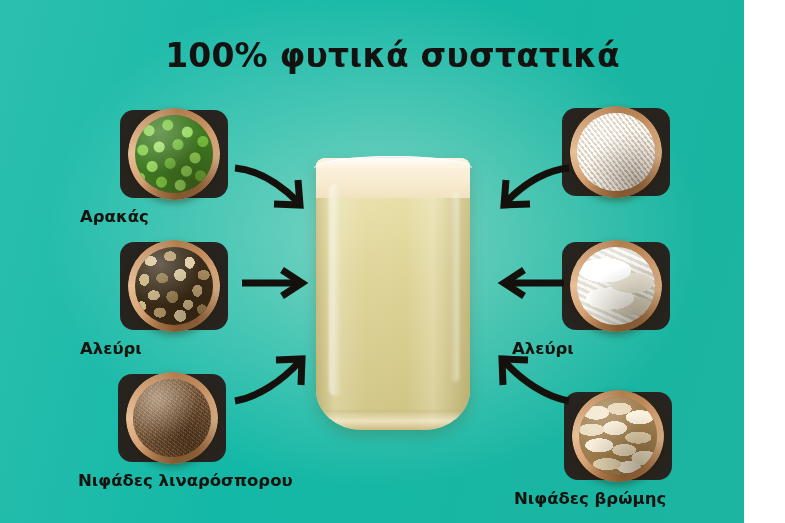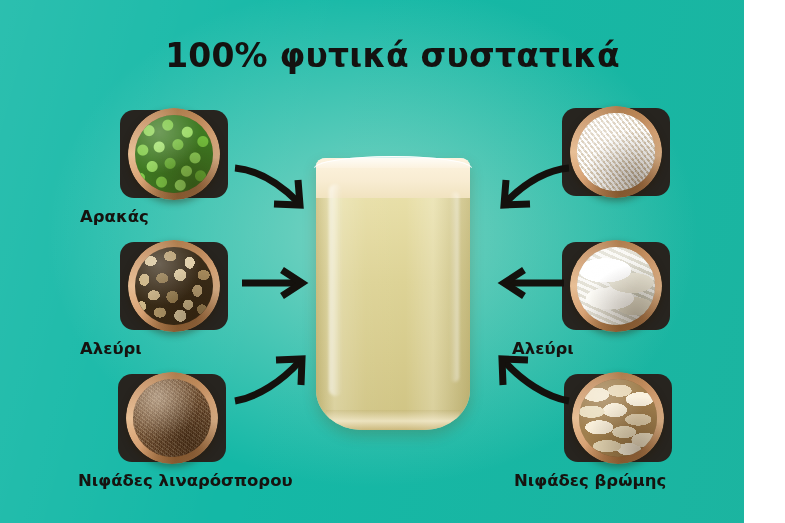--- a/index.html
+++ b/index.html
@@ -360,21 +360,21 @@
         <div class="rim"></div>
         <div class="inner">
             <div class="fill tex-coconut"></div>
           </div>
         <div class="shade"></div>
       </div>
     </div>
     <div class="ing-label">Αλεύρι</div>
   </div>
 
-  <div class="ingredient ing-right" style="left:564px; top:374px;">
+  <div class="ingredient ing-right" style="left:564px; top:392px;">
     <div class="tile">
       <div class="plate"></div>
       <div class="bowl">
         <div class="rim"></div>
         <div class="inner">
             <div class="fill tex-oats"></div>
           </div>
         <div class="shade"></div>
       </div>
     </div>

